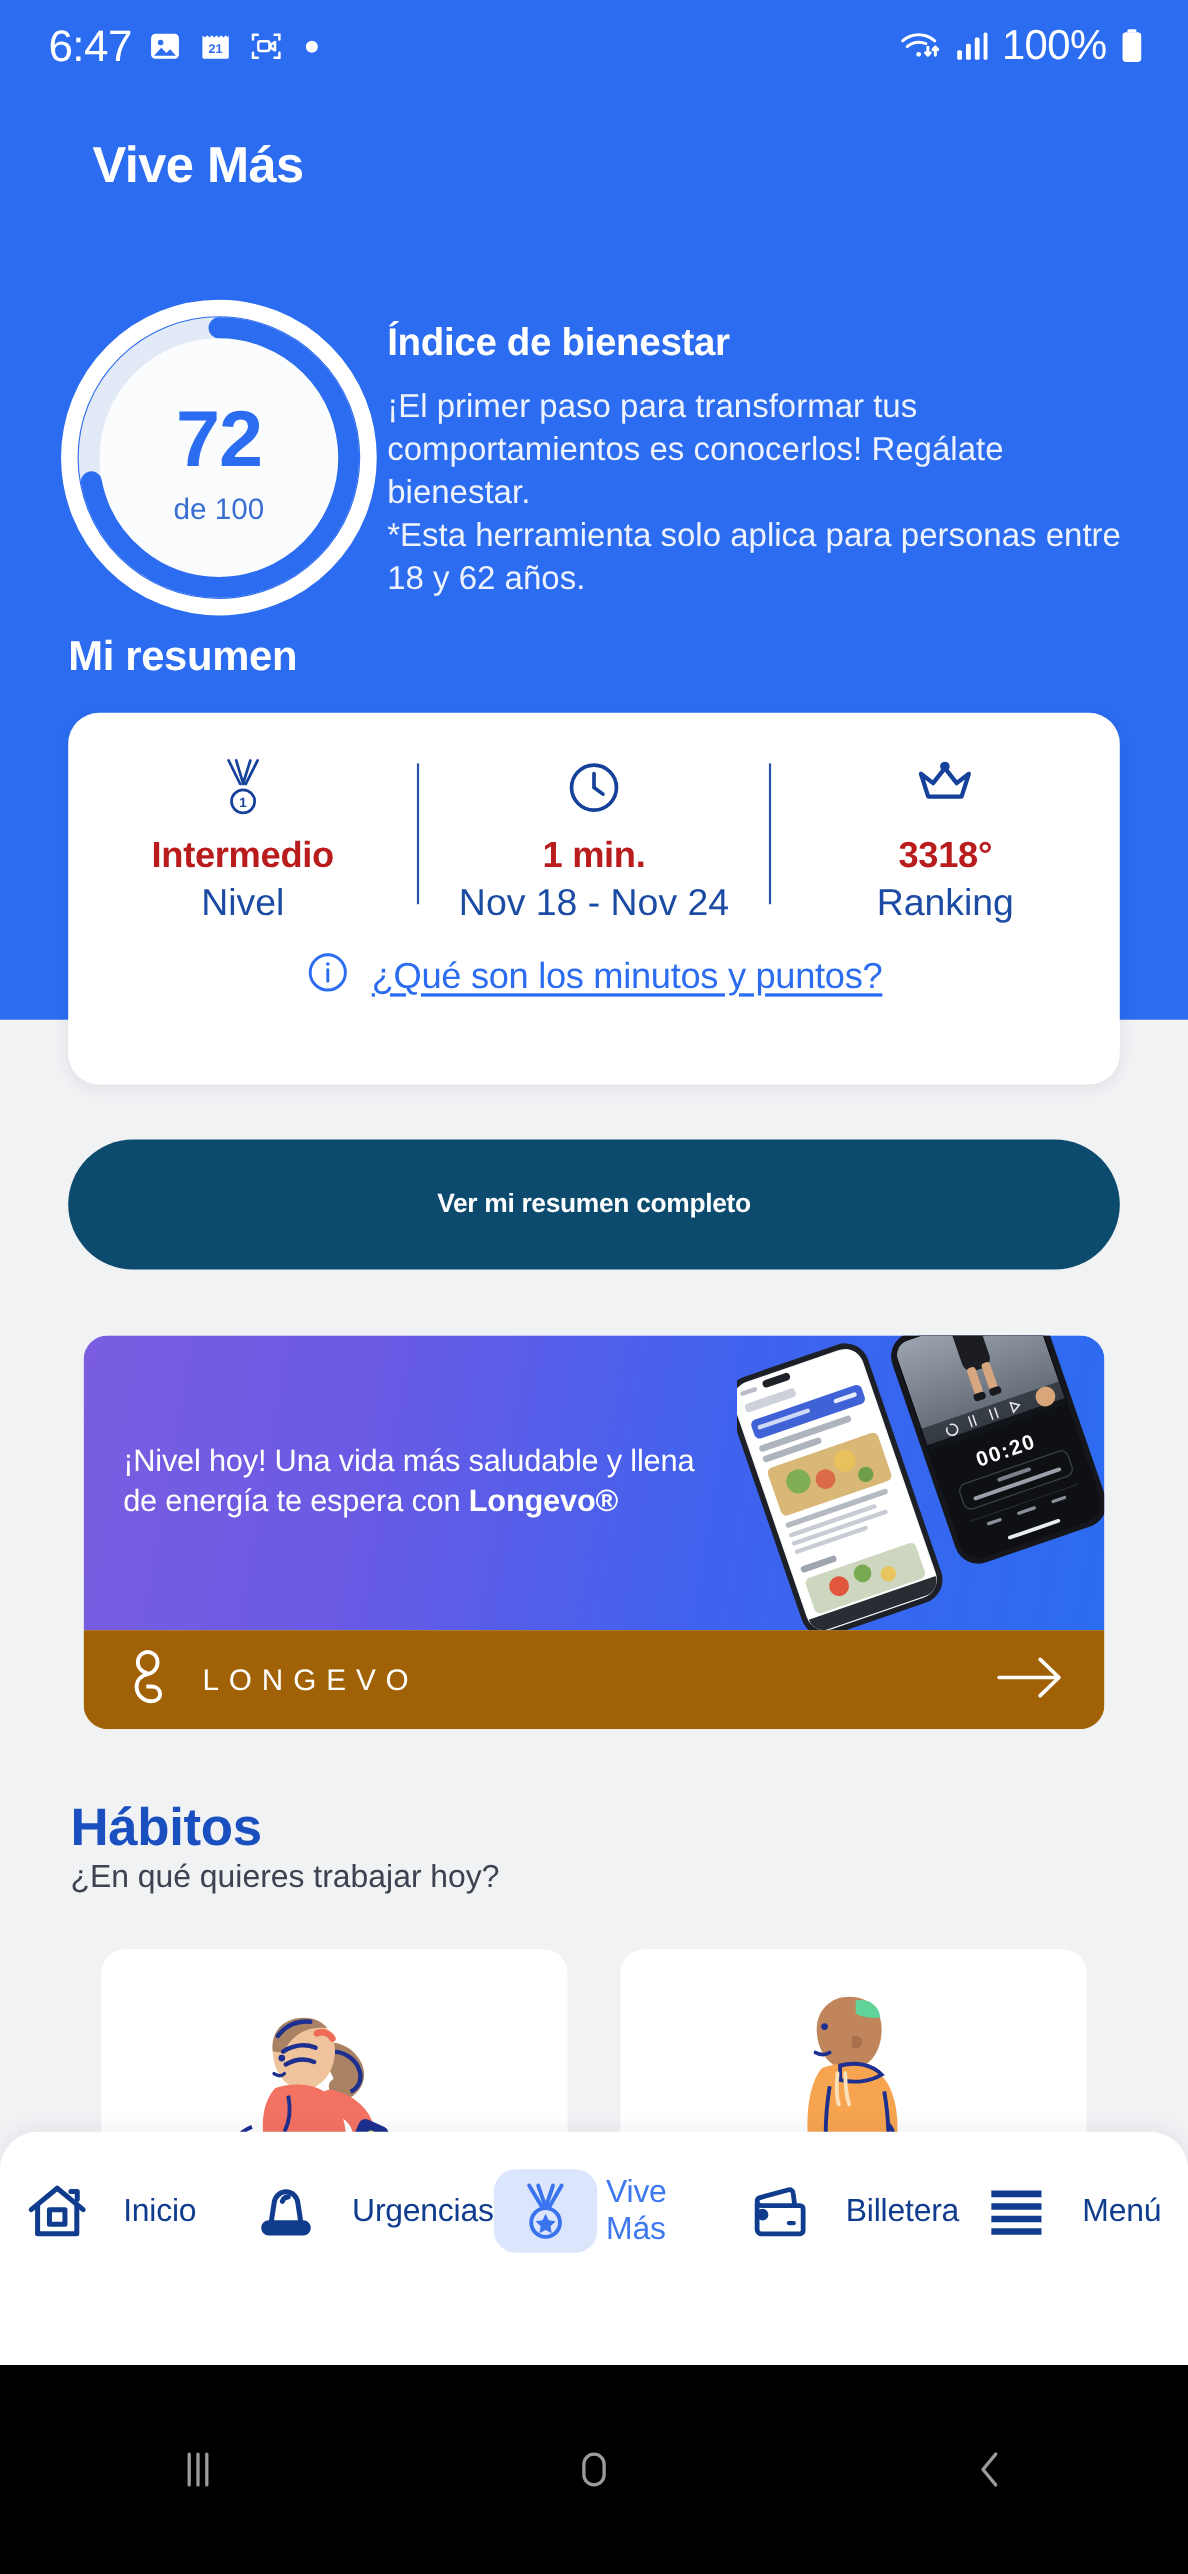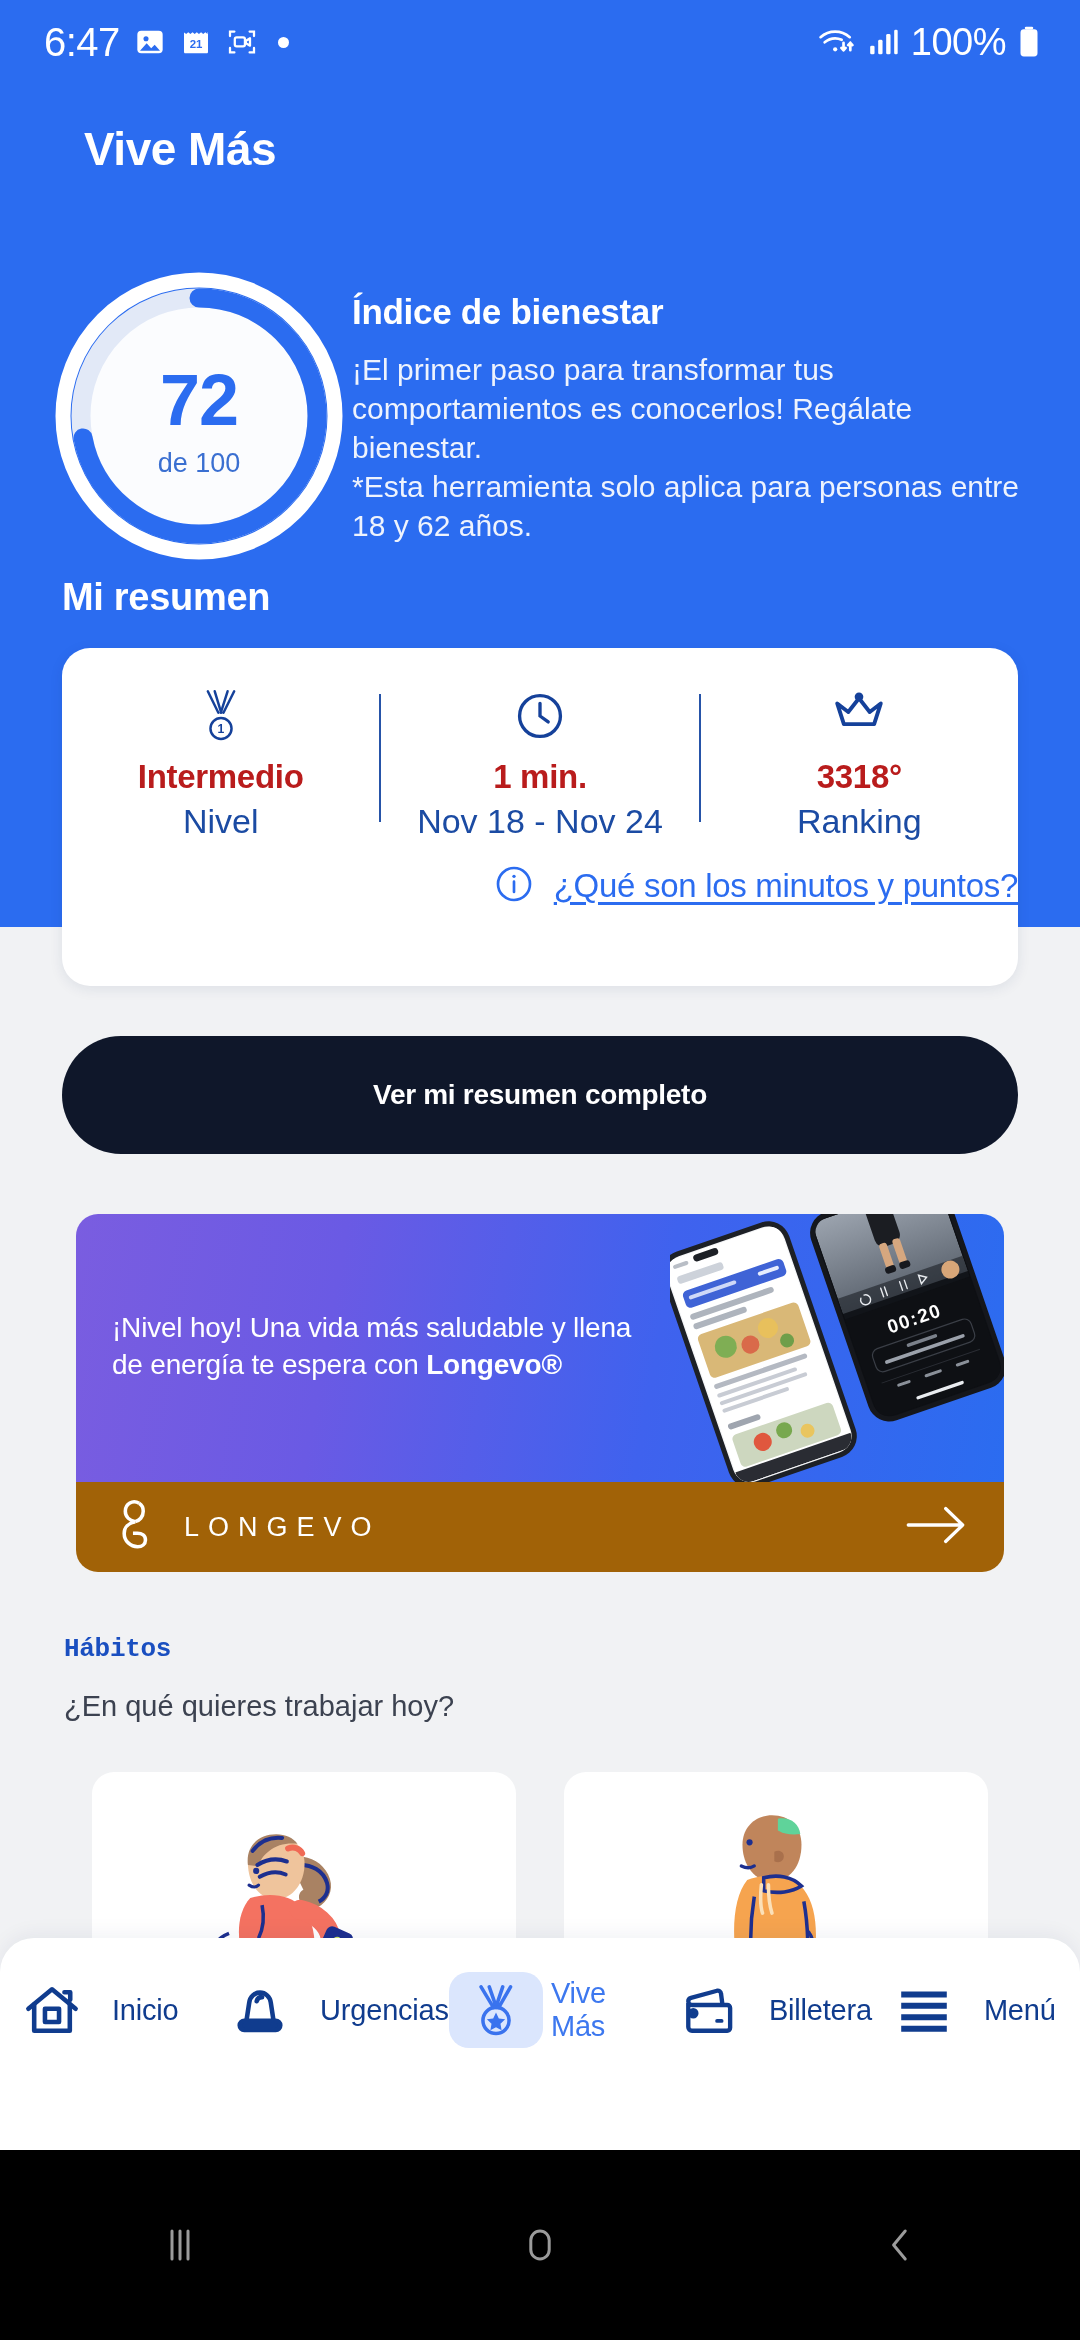--- a/index.html
+++ b/index.html
@@ -93,35 +93,35 @@
   }
   .stat {
     flex: 1; display: flex; flex-direction: column; align-items: center;
   }
   .stat-sep { width: 2px; height: 128px; background: #2653a8; margin-top: 6px; }
   .stat-icon { height: 56px; display: flex; align-items: center; justify-content: center; margin-bottom: 14px; }
   .stat-main { font-size: 33px; font-weight: 700; color: #b91c1c; letter-spacing: -0.3px; }
   .stat-sub { font-size: 34px; font-weight: 400; color: #1b4ba3; margin-top: 6px; }
 
   .link-row {
-    display: flex; align-items: center; justify-content: flex-end; gap: 20px;
+    display: flex; align-items: center; justify-content: center; gap: 20px;
     margin-top: 4px;
   }
   .link-text {
     font-size: 33px; color: #2b6cf0; text-decoration: underline;
     text-underline-offset: 5px; letter-spacing: -0.3px;
   }
 
   
   .btn-primary {
     position: absolute; left: 62px; top: 1036px;
     width: 956px; height: 118px;
-    background: #0f172a; border-radius: 59px;
+    background: #0c4a6e; border-radius: 59px;
     display: flex; align-items: center; justify-content: center;
-    color: #ffffff; font-size: 28px; font-weight: 700; letter-spacing: -0.3px;
+    color: #ffffff; font-size: 24px; font-weight: 700; letter-spacing: -0.3px;
     border: none; z-index: 3;
   }
 
   
   .banner {
     position: absolute; left: 76px; top: 1214px;
     width: 928px; height: 358px;
     border-radius: 22px; overflow: hidden; z-index: 3;
   }
   .banner-top {
@@ -144,21 +144,21 @@
     letter-spacing: 9px; margin-left: 20px;
   }
   .banner-arrow { margin-left: auto; }
 
   
   .phones { position: absolute; right: -6px; top: -6px; width: 340px; height: 290px; }
 
   
   .sec-habitos {
     position: absolute; left: 64px; top: 1634px;
-    font-size: 26px; font-weight: 700; color: #1a4fc0; letter-spacing: -0.3px; z-index: 3; font-family: Liberation Mono, monospace;
+    font-size: 48px; font-weight: 700; color: #1a4fc0; letter-spacing: -0.3px; z-index: 3;
   }
   .sec-habitos-sub {
     position: absolute; left: 64px; top: 1690px;
     font-size: 29px; font-weight: 400; color: #3c4250; z-index: 3;
   }
   .habit-row { position: absolute; left: 92px; top: 1772px; display: flex; gap: 48px; z-index: 2; }
   .habit-card {
     width: 424px; height: 300px; background: #ffffff; border-radius: 22px;
     overflow: hidden; position: relative;
   }

